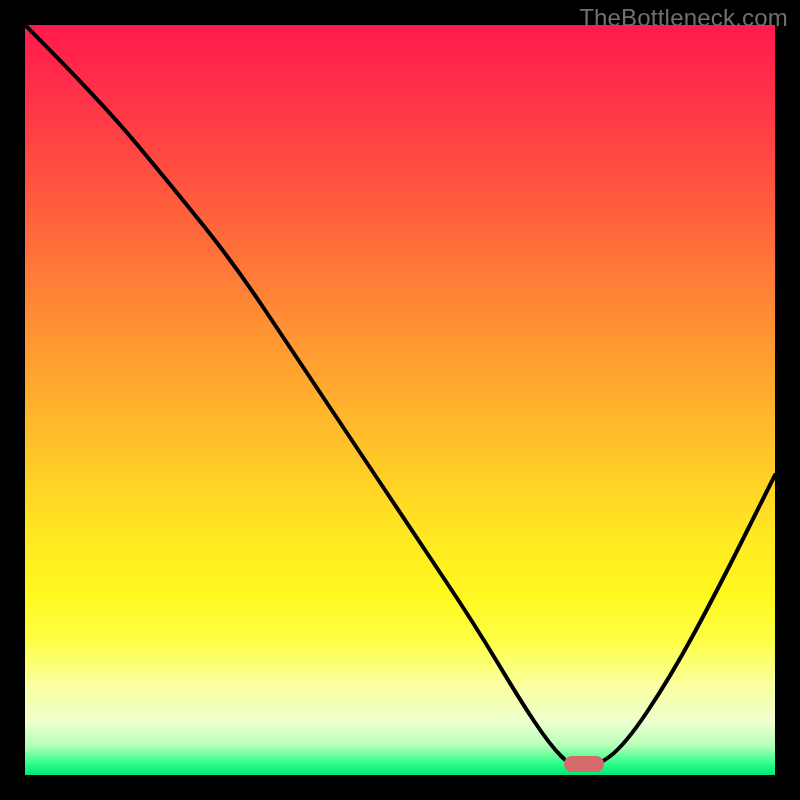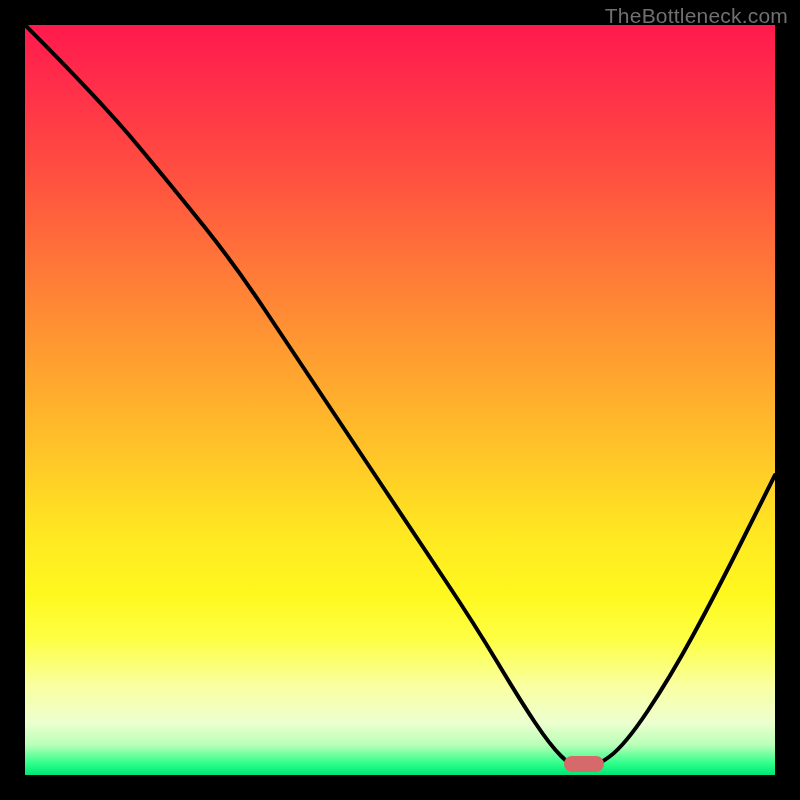--- a/index.html
+++ b/index.html
@@ -46,21 +46,21 @@
     background: #d66a6a;
     border-radius: 8px;
     transform: translate(-50%, -50%);
   }
 
   .watermark {
     position: absolute;
     top: 4px;
     right: 12px;
     color: #707070;
-    font-size: 21px;
+    font-size: 24px;
     font-weight: 500;
     letter-spacing: 0.2px;
   }
 </style>
 </head>
 <body>
 
 <div class="plot-area"></div>
 
 <svg class="curve-layer" viewBox="0 0 750 750" preserveAspectRatio="none">

